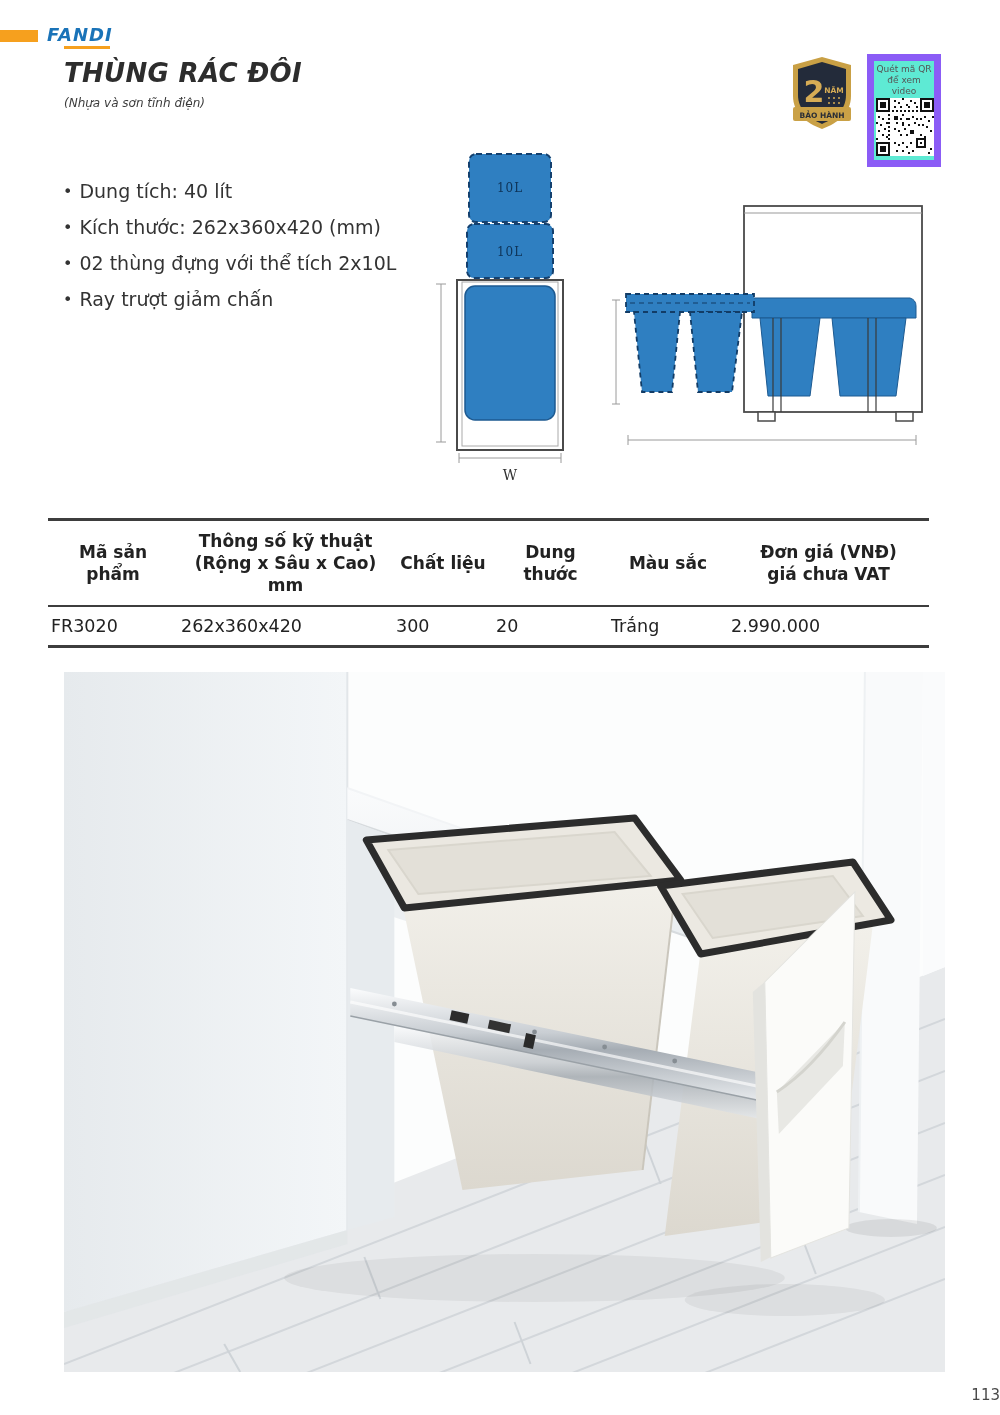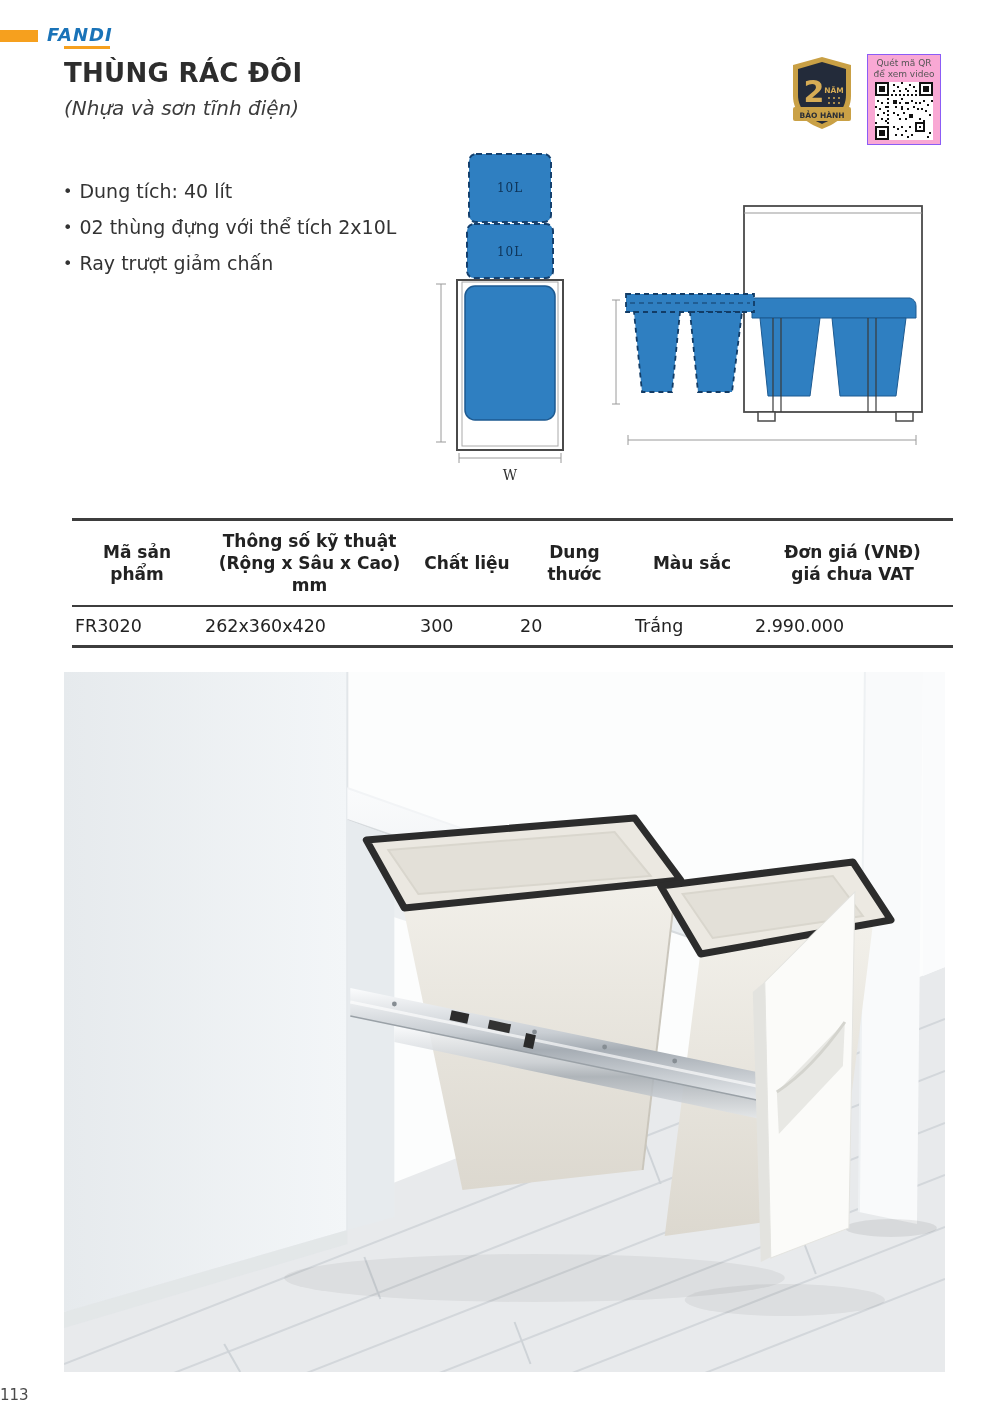--- a/index.html
+++ b/index.html
@@ -10,55 +10,55 @@
   }
   .abs { position:absolute; }
 
   
   .logo-bar { left:0; top:30px; width:38px; height:12px; background:#f6a01e; }
   .brand { left:47px; top:24px; font-size:18px; font-weight:bold; font-style:italic;
            color:#1a73b8; letter-spacing:1px;text-align:center; }
   .logo-tagline { left:64px; top:46px; width:46px; height:3px; background:#f6a01e; }
 
   
-  .title { left:64px; top:58px; font-size:26px; font-weight:bold; color:#2d2d2d; letter-spacing:.3px; }
-  .subtitle { left:64px; top:96px; font-size:20px; font-style:italic; color:#3c3c3c; }
+  .title { left:64px; top:58px; font-size:26px; font-weight:bold; color:#2d2d2d; letter-spacing:.3px;font-style:italic; }
+  .subtitle { left:64px; top:96px; font-size:12px; font-style:italic; color:#3c3c3c; }
 
   
   .badge { left:787px; top:54px; width:70px; height:78px; }
-  .qr-panel { left:867px; top:54px; width:74px; border:1px solid #8b5cf6; background:#f9a8d4;
+  .qr-panel { left:867px; top:54px; width:74px; border:7px solid #8b5cf6; background:#5eead4;
               padding:3px 2px 4px 2px; box-sizing:border-box; }
   .qr-caption { font-size:9px; line-height:1.2; color:#555; text-align:center; }
   .qr-svg { display:block; margin:2px auto 0 auto; }
 
   
   .features { left:63px; top:174px; width:400px; list-style:none; margin:0; padding:0; }
   .features li { font-size:19px; line-height:34px; color:#333; }
   .features li::before { content:"•"; margin-right:7px; font-size:16px; position:relative; top:-1px; }
 
   
   .diagram-front { left:433px; top:146px; }
   .diagram-side  { left:610px; top:200px; }
 
   
-  .spec-table { left:72px; top:518px; width:881px; border-collapse:collapse; table-layout:fixed; }
+  .spec-table { left:48px; top:518px; width:881px; border-collapse:collapse; table-layout:fixed; }
   .spec-table th {
     border-top:3px solid #3d3d3d; border-bottom:2px solid #3d3d3d;
     font-size:17px; font-weight:bold; color:#222; text-align:center;
     padding:9px 3px; line-height:1.3; white-space:pre-line; vertical-align:middle;
   }
   .spec-table td {
     border-bottom:3px solid #3d3d3d; font-size:17.5px; color:#222;
     text-align:left; padding:9px 3px;
   }
 
   
   .photo { left:64px; top:672px; width:881px; height:700px; }
 
-  .page-number { left:0; top:1386px; width:100%; text-align:left; font-size:15px; color:#4a4a4a; }
+  .page-number { left:0; top:1386px; width:100%; text-align:right; font-size:15px; color:#4a4a4a; }
 
   .dj-serif { font-family:"DejaVu Serif","Liberation Serif",serif; }
 </style>
 </head>
 <body>
 
 <div class="page">
 
   <div class="abs logo-bar"></div>
   <div class="abs brand">FANDI</div>
@@ -176,20 +176,21 @@
           <rect x="22" y="18" width="1" height="1"></rect>
           <rect x="24" y="19" width="1" height="1"></rect>
           <rect x="26" y="27" width="1" height="1"></rect>
           <rect x="27" y="25" width="1" height="1"></rect>
       </g>
     </svg>
   </div>
 
   <ul class="abs features">
     <li>Dung tích: 40 lít</li>
+    <li>Kích thước: 262x360x420 (mm)</li>
     <li>02 thùng đựng với thể tích 2x10L</li>
     <li>Ray trượt giảm chấn</li>
   </ul>
 
   <svg class="abs diagram-front" width="184" height="340" viewBox="0 0 184 340">
     <line x1="8" y1="138" x2="8" y2="296" stroke="#9a9a9a" stroke-width="1"></line>
     <line x1="3" y1="138" x2="13" y2="138" stroke="#9a9a9a" stroke-width="1"></line>
     <line x1="3" y1="296" x2="13" y2="296" stroke="#9a9a9a" stroke-width="1"></line>
     <rect x="24" y="134" width="106" height="170" fill="#ffffff" stroke="#4a4a4a" stroke-width="2"></rect>
     <rect x="29" y="136" width="96" height="164" fill="none" stroke="#aaaaaa" stroke-width="1"></rect>

